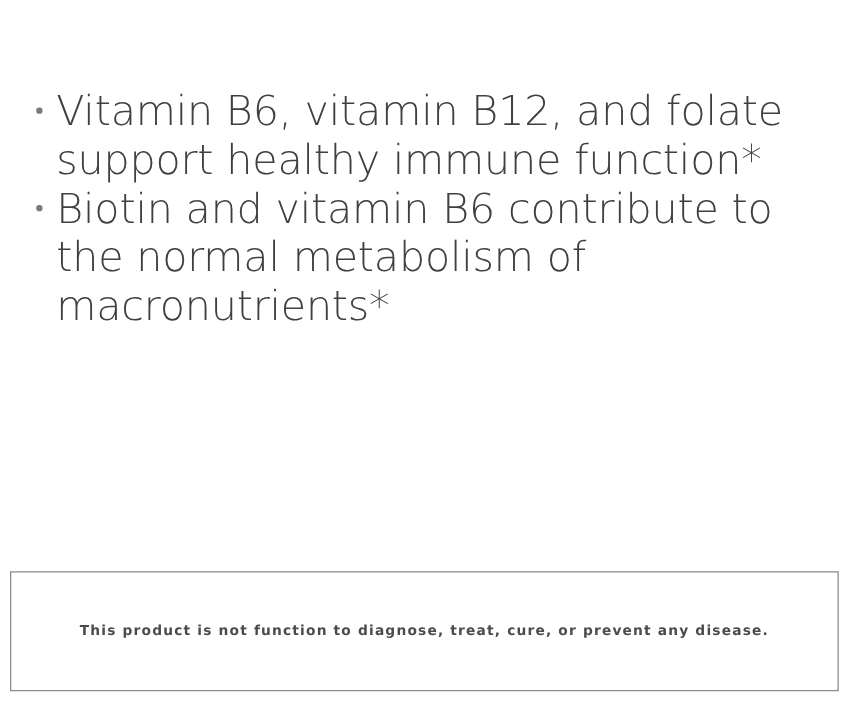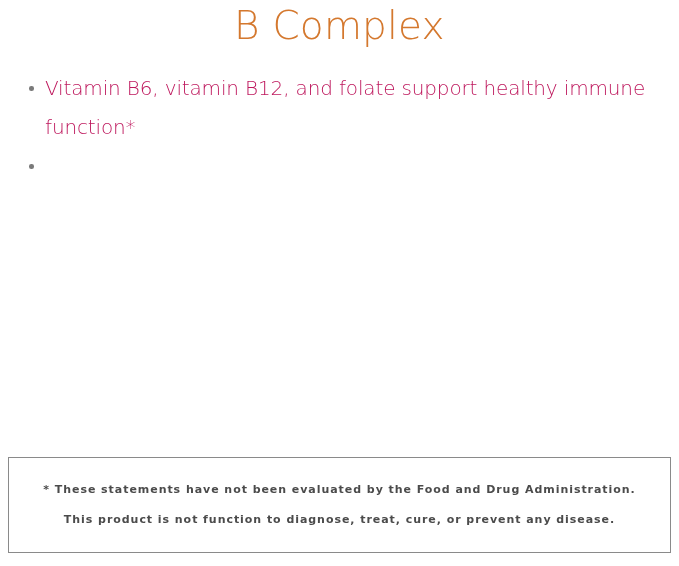--- a/index.html
+++ b/index.html
@@ -49,24 +49,24 @@
     width: 636px;
     margin: 0;
     padding: 0;
     list-style: none;
   }
   .benefit-item {
     position: relative;
     padding-left: 19px;
     margin: 0 0 0 0;
     font-family: "DejaVu Sans", sans-serif;
-    font-size: 20px;
+    font-size: 33px;
     font-weight: 300;
     line-height: 39px;
-    color: #be185d;
+    color: #404040;
     letter-spacing: -0.15px;
   }
   .benefit-item .bullet-dot {
     position: absolute;
     left: 3px;
     top: 17px;
     width: 4.5px;
     height: 4.5px;
     border-radius: 50%;
     background: #7a7a7a;
@@ -103,32 +103,31 @@
     line-height: 30px;
     white-space: nowrap;
     text-align: center;
   }
 </style>
 </head>
 <body>
 
 <div class="page">
 
-  <div class="product-title">B Complex</div>
 
   <ul class="benefits">
     <li class="benefit-item">
       <span class="bullet-dot"></span>
       <span>Vitamin B6, vitamin B12, and folate support healthy immune function*</span>
     </li>
     <li class="benefit-item">
       <span class="bullet-dot"></span>
+      <span>Biotin and vitamin B6 contribute to the normal metabolism of macronutrients*</span>
     </li>
   </ul>
 
   <div class="disclaimer-box">
     <div class="disclaimer-inner">
-      <div class="disclaimer-line">* These statements have not been evaluated by the Food and Drug Administration.</div>
       <div class="disclaimer-line">This product is not function to diagnose, treat, cure, or prevent any disease.</div>
     </div>
   </div>
 
 </div>
 
 </body></html>

